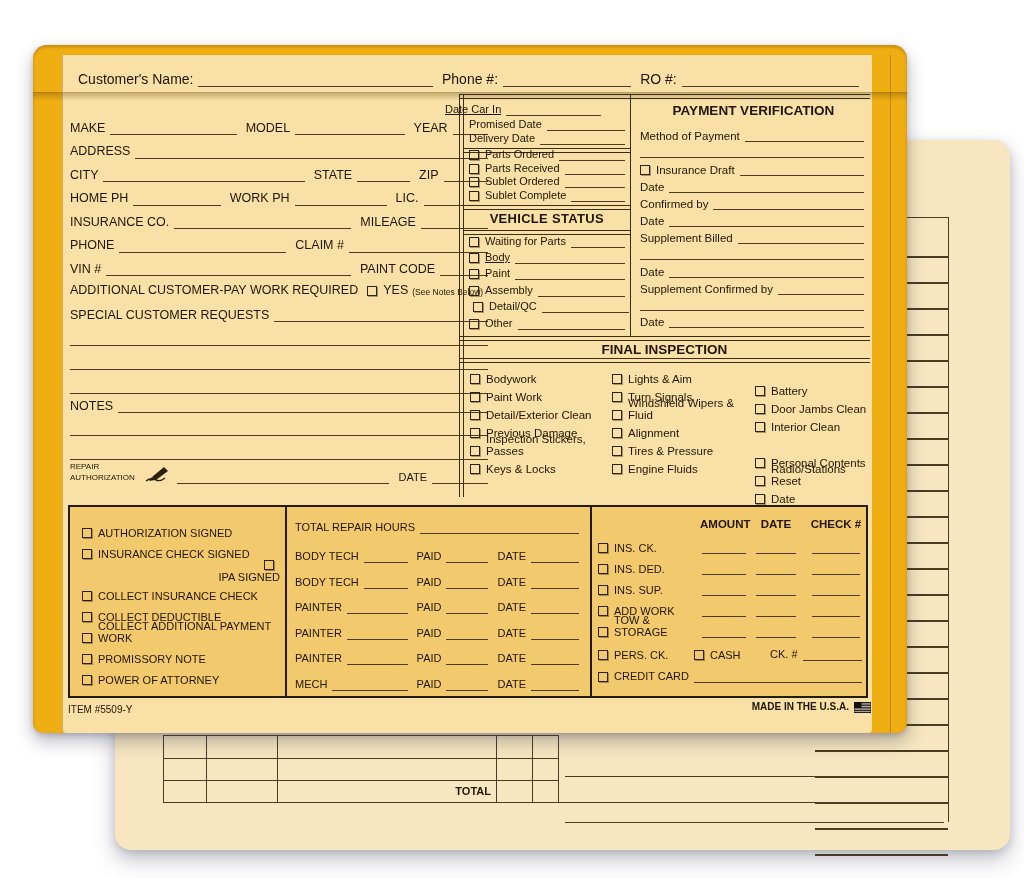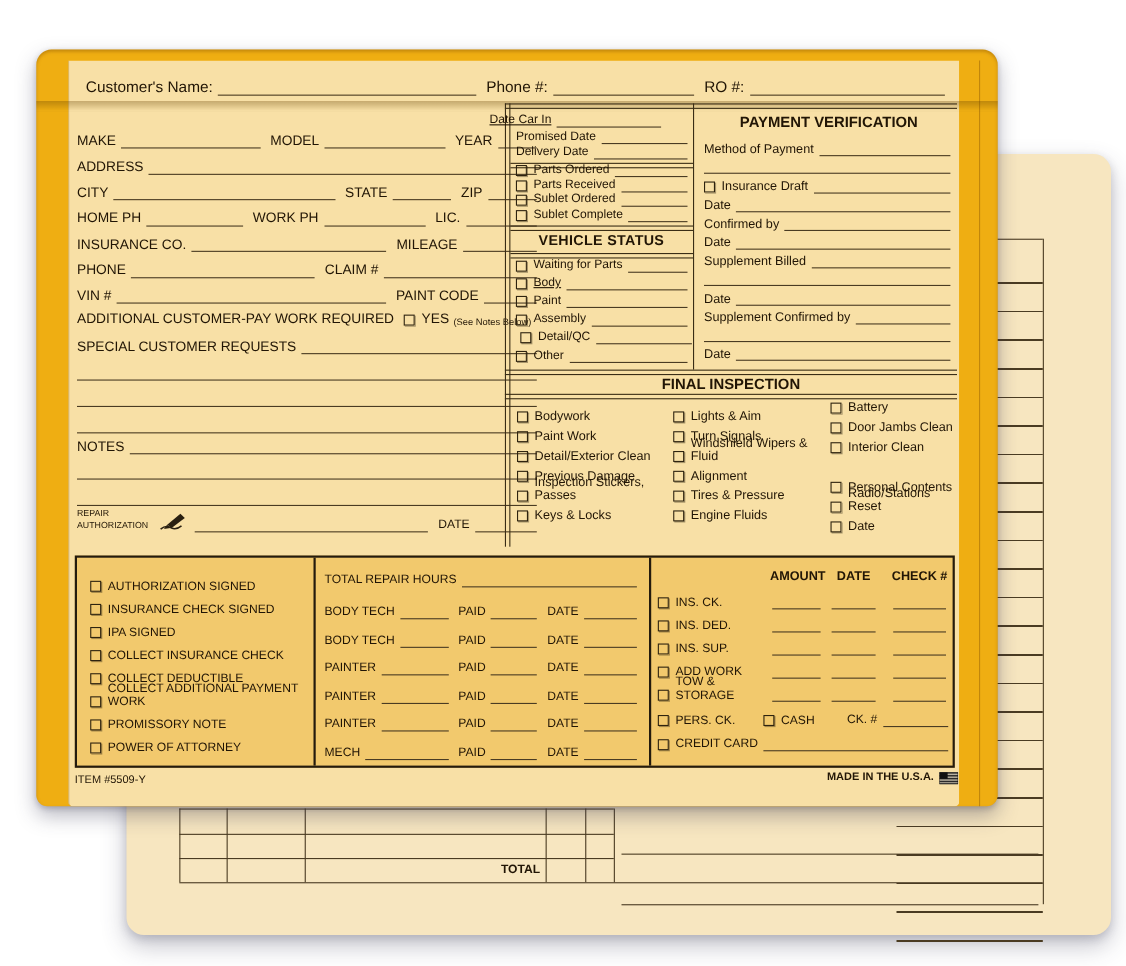--- a/index.html
+++ b/index.html
@@ -345,21 +345,21 @@
         </div>
       <div class="cbrow" style="height:18px;">
           <span class="cb"></span>
           <span>Tires &amp; Pressure</span>
         </div>
       <div class="cbrow" style="height:18px;">
           <span class="cb"></span>
           <span>Engine Fluids</span>
         </div>
     </div>
-    <div class="abs fs115" style="left:722px;top:314px;width:113px;">
+    <div class="abs fs115" style="left:722px;top:334px;width:113px;">
       <div class="cbrow" style="height:18px;">
           <span class="cb"></span>
           <span>Battery</span>
         </div>
       <div class="cbrow" style="height:18px;">
           <span class="cb"></span>
           <span>Door Jambs Clean</span>
         </div>
       <div class="cbrow" style="height:18px;">
           <span class="cb"></span>
@@ -385,21 +385,21 @@
 
       <div class="abs fs11" style="left:12px;top:11px;width:198px;">
         <div class="cbrow" style="height:21px;">
             <span class="cb"></span>
             <span>AUTHORIZATION SIGNED</span>
           </div>
         <div class="cbrow" style="height:21px;">
             <span class="cb"></span>
             <span>INSURANCE CHECK SIGNED</span>
           </div>
-        <div class="cbrow" style="height:21px;">
+        <div class="cbrow" style="height:21px;flex-direction:column;">
             <span class="cb"></span>
             <span>IPA SIGNED</span>
           </div>
         <div class="cbrow" style="height:21px;">
             <span class="cb"></span>
             <span>COLLECT INSURANCE CHECK</span>
           </div>
         <div class="cbrow" style="height:21px;">
             <span class="cb"></span>
             <span>COLLECT DEDUCTIBLE</span>

